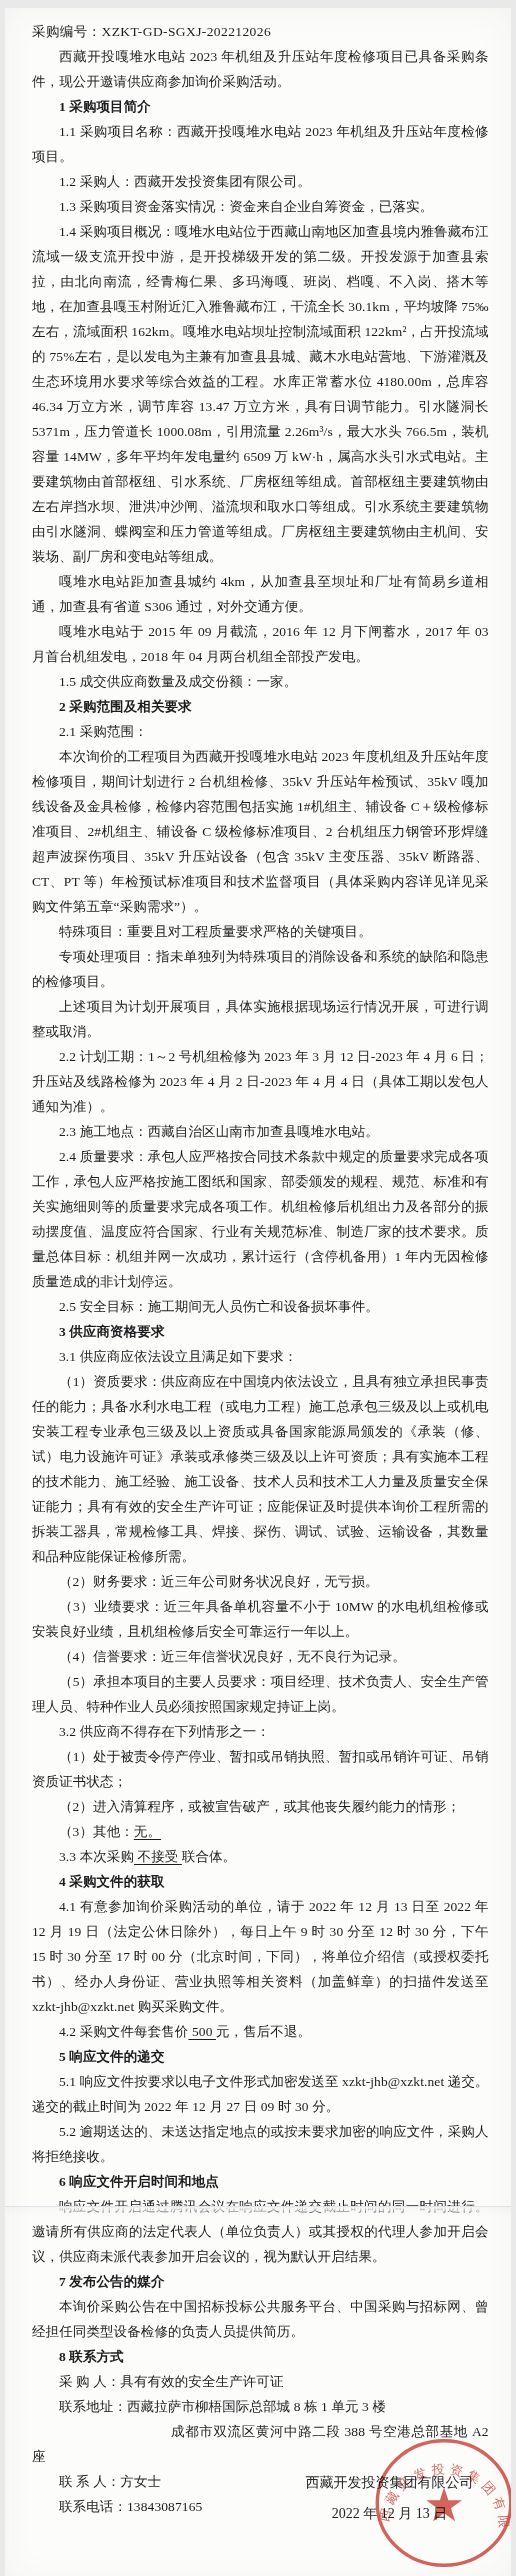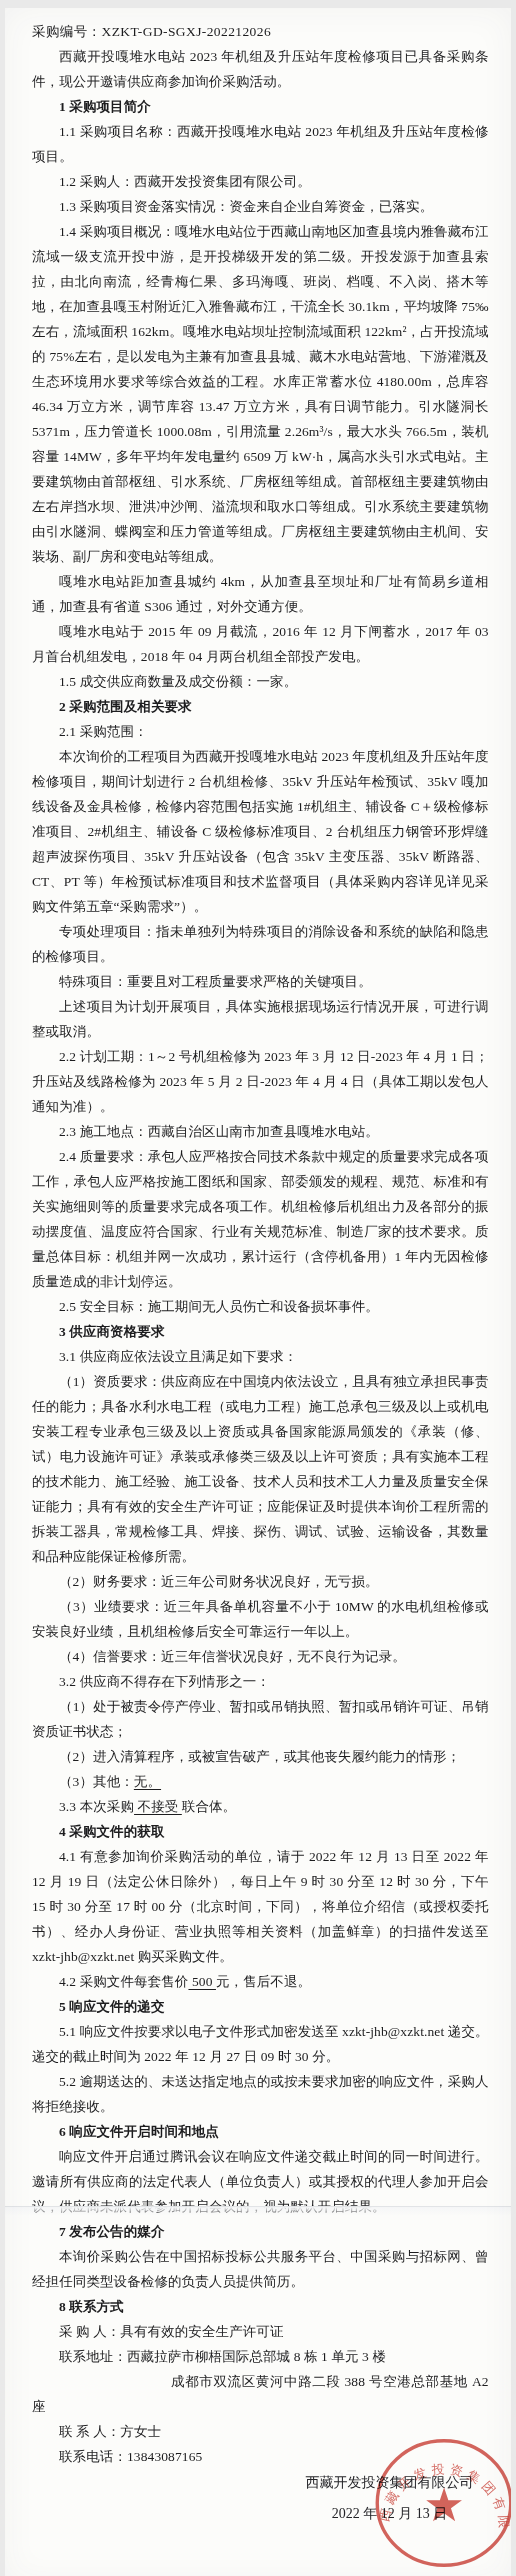--- a/index.html
+++ b/index.html
@@ -79,34 +79,35 @@
     <p class="p">1.2 采购人：西藏开发投资集团有限公司。</p>
     <p class="p">1.3 采购项目资金落实情况：资金来自企业自筹资金，已落实。</p>
     <p class="p">1.4 采购项目概况：嘎堆水电站位于西藏山南地区加查县境内雅鲁藏布江流域一级支流开投中游，是开投梯级开发的第二级。开投发源于加查县索拉，由北向南流，经青梅仁果、多玛海嘎、班岗、档嘎、不入岗、搭木等地，在加查县嘎玉村附近汇入雅鲁藏布江，干流全长 30.1km，平均坡降 75‰左右，流域面积 162km。嘎堆水电站坝址控制流域面积 122km²，占开投流域的 75%左右，是以发电为主兼有加查县县城、藏木水电站营地、下游灌溉及生态环境用水要求等综合效益的工程。水库正常蓄水位 4180.00m，总库容 46.34 万立方米，调节库容 13.47 万立方米，具有日调节能力。引水隧洞长 5371m，压力管道长 1000.08m，引用流量 2.26m³/s，最大水头 766.5m，装机容量 14MW，多年平均年发电量约 6509 万 kW·h，属高水头引水式电站。主要建筑物由首部枢纽、引水系统、厂房枢纽等组成。首部枢纽主要建筑物由左右岸挡水坝、泄洪冲沙闸、溢流坝和取水口等组成。引水系统主要建筑物由引水隧洞、蝶阀室和压力管道等组成。厂房枢纽主要建筑物由主机间、安装场、副厂房和变电站等组成。</p>
     <p class="p">嘎堆水电站距加查县城约 4km，从加查县至坝址和厂址有简易乡道相通，加查县有省道 S306 通过，对外交通方便。</p>
     <p class="p">嘎堆水电站于 2015 年 09 月截流，2016 年 12 月下闸蓄水，2017 年 03 月首台机组发电，2018 年 04 月两台机组全部投产发电。</p>
     <p class="p">1.5 成交供应商数量及成交份额：一家。</p>
 
     <p class="h">2 采购范围及相关要求</p>
     <p class="p">2.1 采购范围：</p>
     <p class="p">本次询价的工程项目为西藏开投嘎堆水电站 2023 年度机组及升压站年度检修项目，期间计划进行 2 台机组检修、35kV 升压站年检预试、35kV 嘎加线设备及金具检修，检修内容范围包括实施 1#机组主、辅设备 C＋级检修标准项目、2#机组主、辅设备 C 级检修标准项目、2 台机组压力钢管环形焊缝超声波探伤项目、35kV 升压站设备（包含 35kV 主变压器、35kV 断路器、CT、PT 等）年检预试标准项目和技术监督项目（具体采购内容详见详见采购文件第五章“采购需求”）。</p>
+    <p class="p">特殊项目：重要且对工程质量要求严格的关键项目。</p>
     <p class="p">专项处理项目：指未单独列为特殊项目的消除设备和系统的缺陷和隐患的检修项目。</p>
-    <p class="p">特殊项目：重要且对工程质量要求严格的关键项目。</p>
     <p class="p">上述项目为计划开展项目，具体实施根据现场运行情况开展，可进行调整或取消。</p>
-    <p class="p">2.2 计划工期：1～2 号机组检修为 2023 年 3 月 12 日-2023 年 4 月 1 日；升压站及线路检修为 2023 年 5 月 2 日-2023 年 4 月 4 日（具体工期以发包人通知为准）。</p>
+    <p class="p">2.2 计划工期：1～2 号机组检修为 2023 年 3 月 12 日-2023 年 4 月 6 日；升压站及线路检修为 2023 年 4 月 2 日-2023 年 4 月 4 日（具体工期以发包人通知为准）。</p>
     <p class="p">2.3 施工地点：西藏自治区山南市加查县嘎堆水电站。</p>
     <p class="p">2.4 质量要求：承包人应严格按合同技术条款中规定的质量要求完成各项工作，承包人应严格按施工图纸和国家、部委颁发的规程、规范、标准和有关实施细则等的质量要求完成各项工作。机组检修后机组出力及各部分的振动摆度值、温度应符合国家、行业有关规范标准、制造厂家的技术要求。质量总体目标：机组并网一次成功，累计运行（含停机备用）1 年内无因检修质量造成的非计划停运。</p>
     <p class="p">2.5 安全目标：施工期间无人员伤亡和设备损坏事件。</p>
 
     <p class="h">3 供应商资格要求</p>
     <p class="p">3.1 供应商应依法设立且满足如下要求：</p>
     <p class="p">（1）资质要求：供应商应在中国境内依法设立，且具有独立承担民事责任的能力；具备水利水电工程（或电力工程）施工总承包三级及以上或机电安装工程专业承包三级及以上资质或具备国家能源局颁发的《承装（修、试）电力设施许可证》承装或承修类三级及以上许可资质；具有实施本工程的技术能力、施工经验、施工设备、技术人员和技术工人力量及质量安全保证能力；具有有效的安全生产许可证；应能保证及时提供本询价工程所需的拆装工器具，常规检修工具、焊接、探伤、调试、试验、运输设备，其数量和品种应能保证检修所需。</p>
     <p class="p">（2）财务要求：近三年公司财务状况良好，无亏损。</p>
     <p class="p">（3）业绩要求：近三年具备单机容量不小于 10MW 的水电机组检修或安装良好业绩，且机组检修后安全可靠运行一年以上。</p>
     <p class="p">（4）信誉要求：近三年信誉状况良好，无不良行为记录。</p>
+    <p class="p">（5）承担本项目的主要人员要求：项目经理、技术负责人、安全生产管理人员、特种作业人员必须按照国家规定持证上岗。</p>
     <p class="p">3.2 供应商不得存在下列情形之一：</p>
     <p class="p">（1）处于被责令停产停业、暂扣或吊销执照、暂扣或吊销许可证、吊销资质证书状态；</p>
     <p class="p">（2）进入清算程序，或被宣告破产，或其他丧失履约能力的情形；</p>
     <p class="p"><span>（3）其他：</span><span class="u">无。</span></p>
     <p class="p"><span>3.3 本次采购</span><span class="u"> 不接受 </span><span>联合体。</span></p>
 
     <p class="h">4 采购文件的获取</p>
     <p class="p">4.1 有意参加询价采购活动的单位，请于 2022 年 12 月 13 日至 2022 年 12 月 19 日（法定公休日除外），每日上午 9 时 30 分至 12 时 30 分，下午 15 时 30 分至 17 时 00 分（北京时间，下同），将单位介绍信（或授权委托书）、经办人身份证、营业执照等相关资料（加盖鲜章）的扫描件发送至 xzkt-jhb@xzkt.net 购买采购文件。</p>
     <p class="p"><span>4.2 采购文件每套售价</span><span class="u"> 500 </span><span>元，售后不退。</span></p>
 

